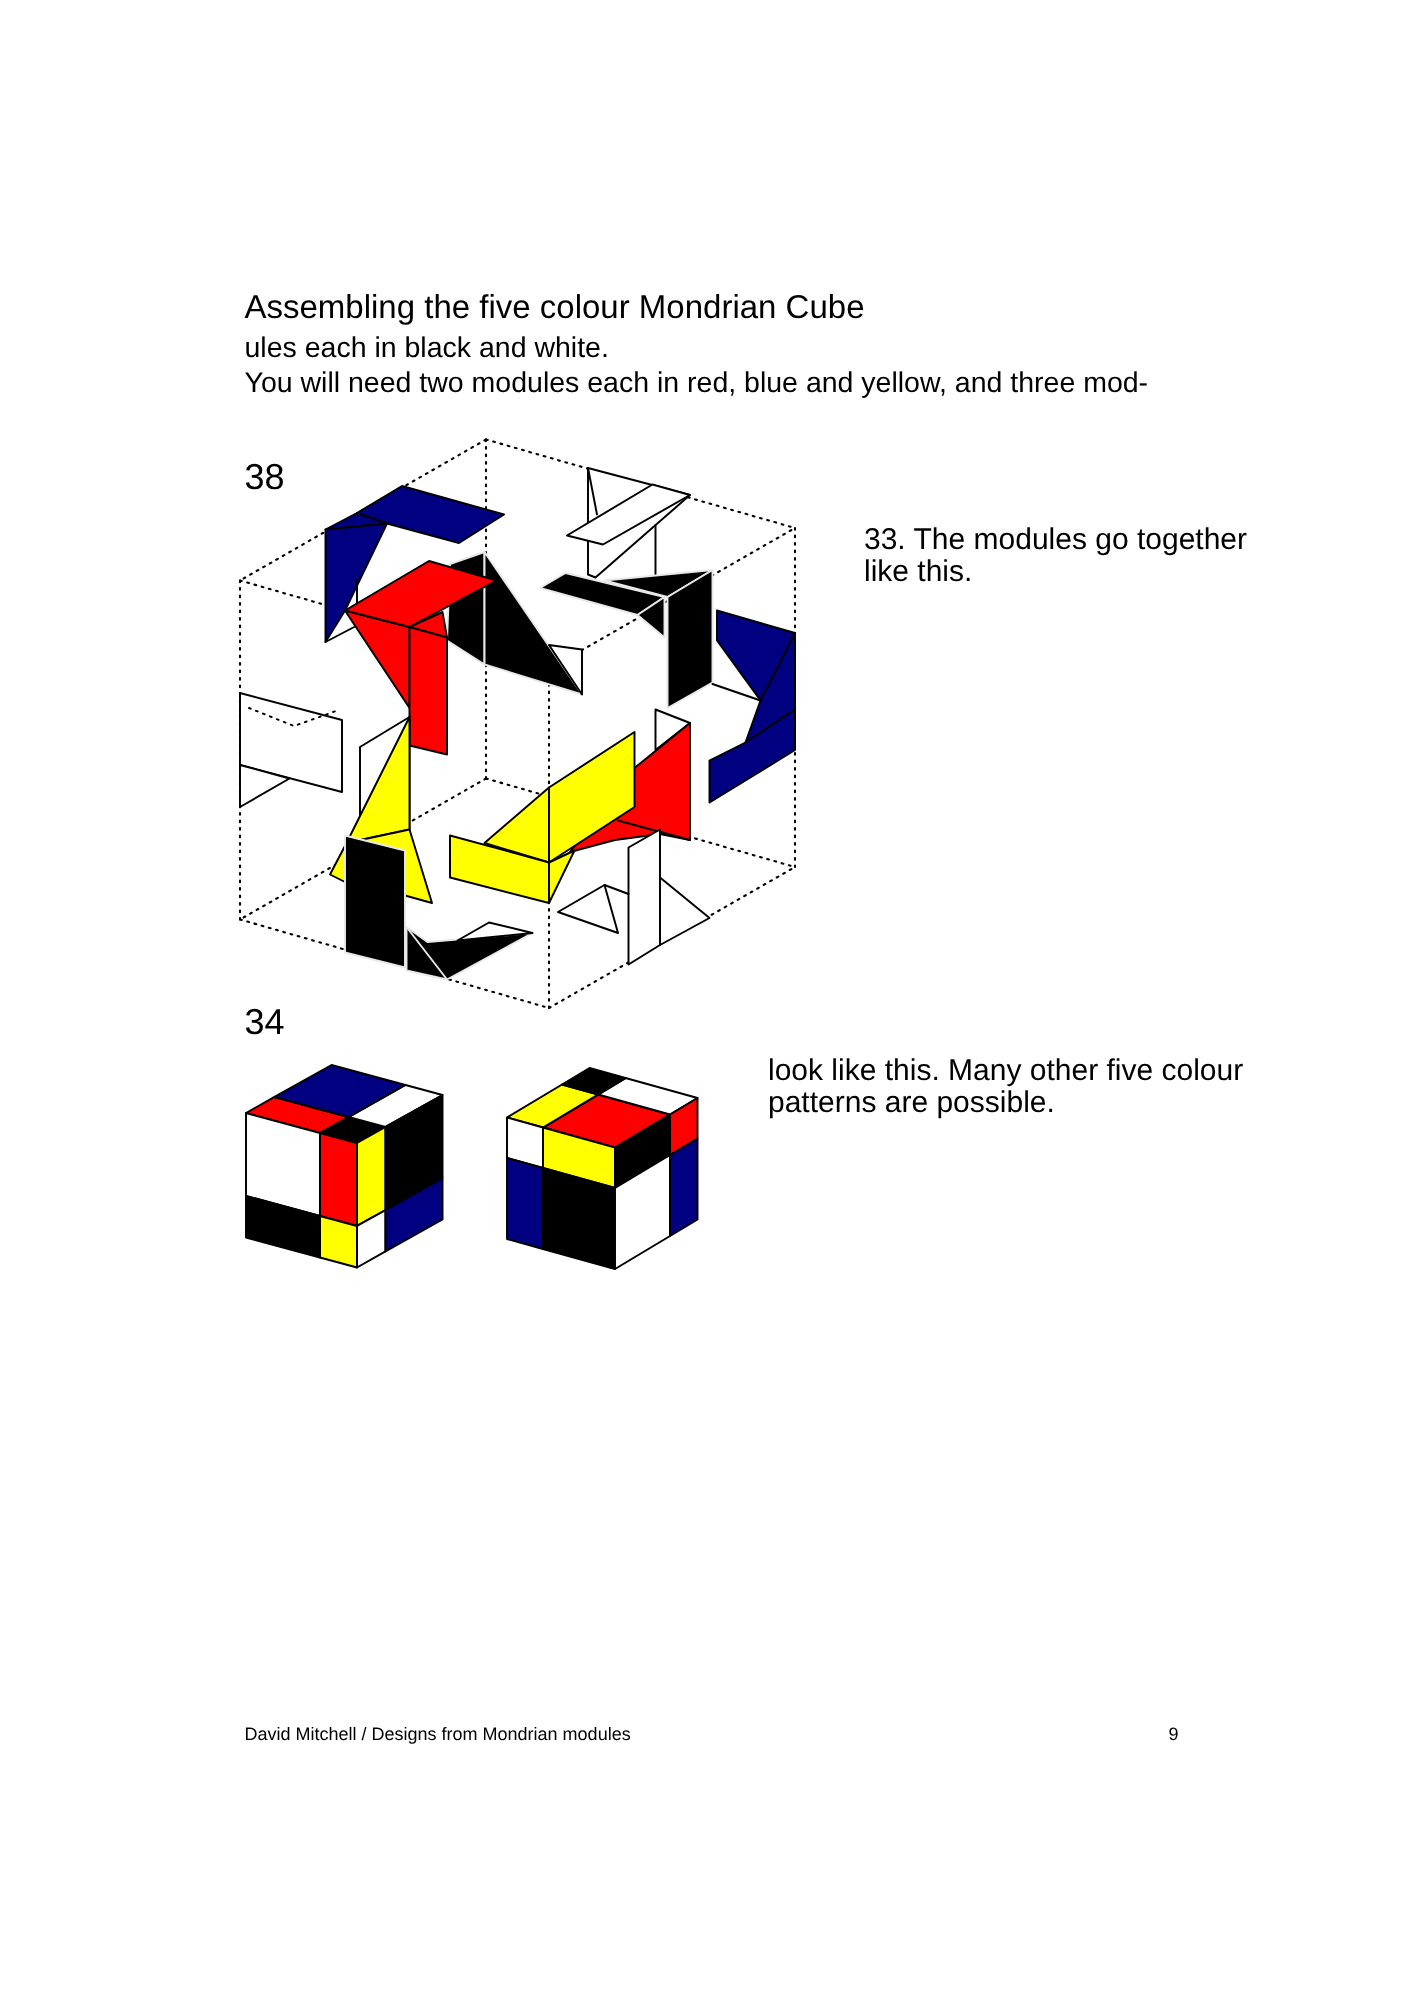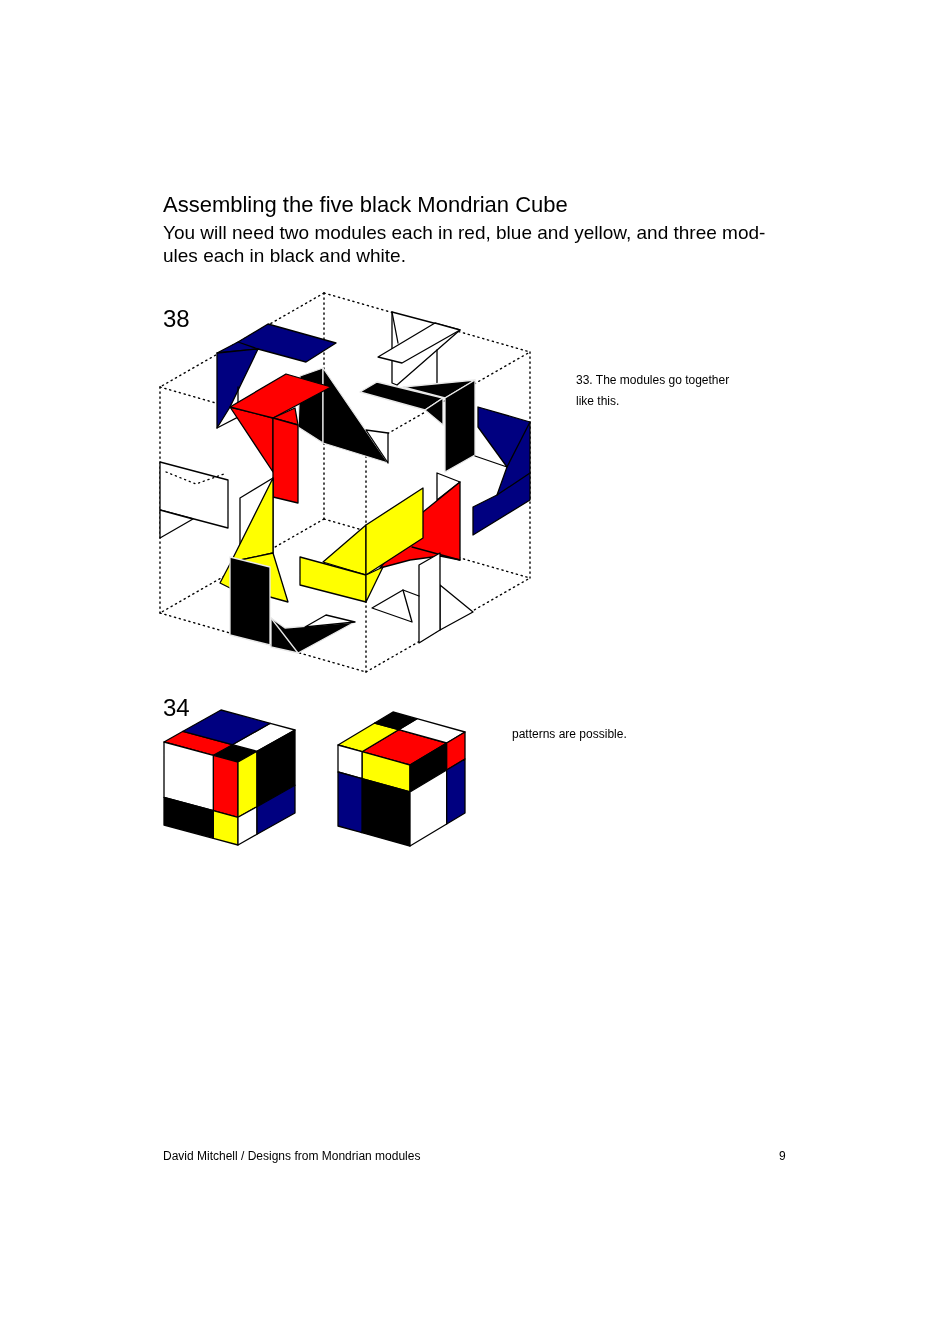--- a/index.html
+++ b/index.html
@@ -7,22 +7,22 @@
     width: 950px; height: 1344px; position: relative; overflow: hidden;
     background: #ffffff; color: #000000;
     font-family: "Liberation Sans", "DejaVu Sans", sans-serif;
   }
   .abs { position: absolute; white-space: nowrap; }
   .title { left: 163px; top: 194px; font-size: 22px; line-height: 22px; }
   .intro { left: 163px; top: 221px; font-size: 19px; line-height: 23px; }
   .intro div { display: block; }
   .fig-label { font-size: 24px; line-height: 24px; }
   .label-33 { left: 163px; top: 307px; }
-  .label-34 { left: 163px; top: 696px; }
-  .caption { font-size: 12px; line-height: 21px; margin-top: 20px; }
+  .label-34 { left: 163px; top: 670px; }
+  .caption { font-size: 20px; line-height: 21px; }
   .caption div { display: block; }
   .caption-33 { left: 576px; top: 350px; }
   .caption-34 { left: 512px; top: 704px; }
   .footer { top: 1148px; font-size: 12px; line-height: 16px; }
   .footer-left { left: 163px; }
   .footer-page { left: 779px; }
   svg.art { position: absolute; left: 0; top: 0; }
   .dots line, .dots polyline {
     stroke: #000; stroke-width: 1.4; fill: none;
     stroke-dasharray: 1.2 3.8; stroke-linecap: round;
@@ -159,34 +159,35 @@
       <polygon points="410.0,792.0 362.0,778.7 362.0,832.7 410.0,846.0" fill="#000000"></polygon>
       <polygon points="362.0,751.7 338.0,745.0 338.0,772.0 362.0,778.7" fill="#ffffff"></polygon>
       <polygon points="362.0,778.7 338.0,772.0 338.0,826.0 362.0,832.7" fill="#000080"></polygon>
       <polygon points="410.0,765.0 446.7,743.0 446.7,770.0 410.0,792.0" fill="#000000"></polygon>
       <polygon points="410.0,792.0 446.7,770.0 446.7,824.0 410.0,846.0" fill="#ffffff"></polygon>
       <polygon points="446.7,743.0 465.0,732.0 465.0,759.0 446.7,770.0" fill="#ff0000"></polygon>
       <polygon points="446.7,770.0 465.0,759.0 465.0,813.0 446.7,824.0" fill="#000080"></polygon>
     </g>
 </svg>
 
-<div class="abs title">Assembling the five black Mondrian Cube</div>
+<div class="abs title">Assembling the five colour Mondrian Cube</div>
 
 <div class="abs intro">
+  <div>ules each in black and white.</div>
   <div>You will need two modules each in red, blue and yellow, and three mod-</div>
-  <div>ules each in black and white.</div>
 </div>
 
 <div class="abs fig-label label-33">38</div>
 
 <div class="abs caption caption-33">
   <div>33. The modules go together</div>
   <div>like this.</div>
 </div>
 
 <div class="abs fig-label label-34">34</div>
 
 <div class="abs caption caption-34">
+  <div>look like this. Many other five colour</div>
   <div>patterns are possible.</div>
 </div>
 
 <div class="abs footer footer-left">David Mitchell / Designs from Mondrian modules</div>
 <div class="abs footer footer-page">9</div>
 
 </body></html>

